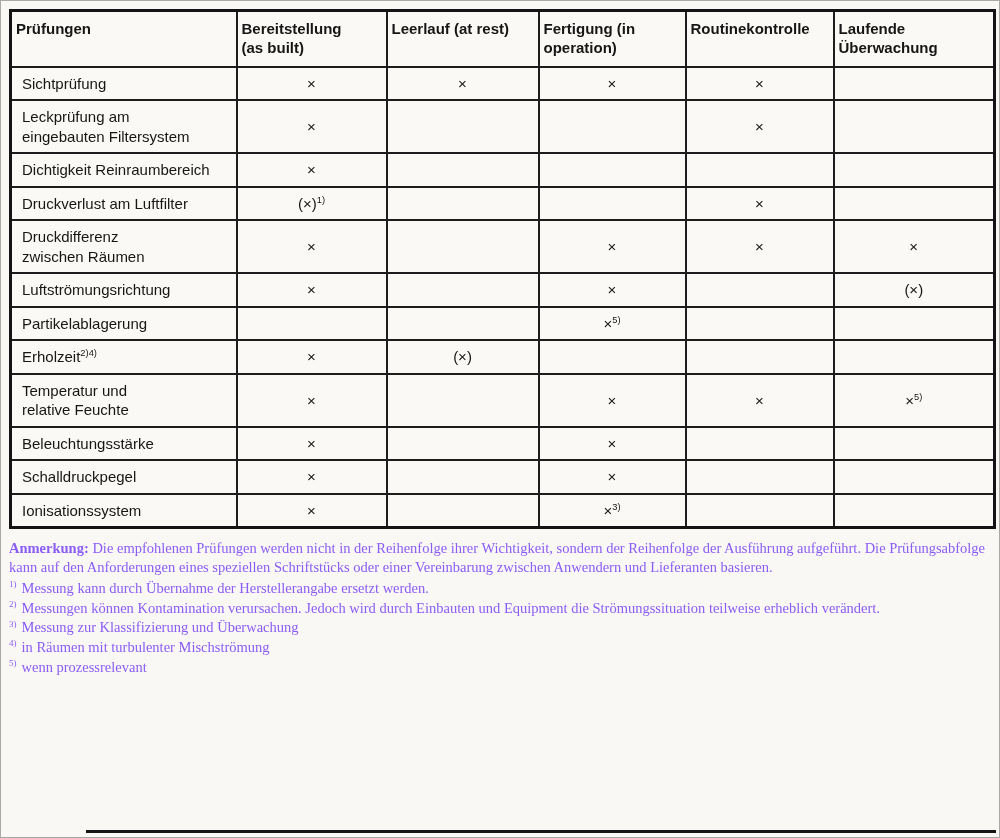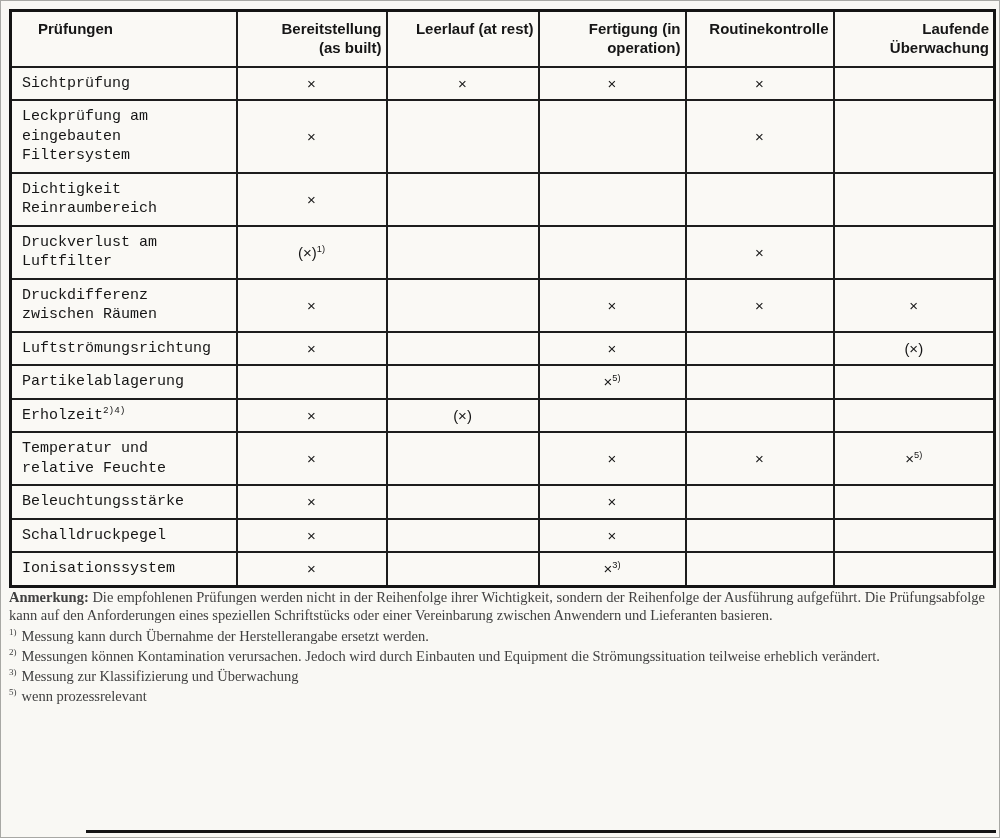--- a/index.html
+++ b/index.html
@@ -8,35 +8,35 @@
     background:#f9f8f4;border:1px solid #a8a8a4;
     padding:8px 8px 0 8px;position:relative;overflow:hidden;
     font-family:"Liberation Sans",sans-serif;color:#161616;
   }
   table.matrix{
     border-collapse:collapse;table-layout:fixed;width:984px;
     border:3px solid #141414;background:#faf9f5;
   }
   .matrix th,.matrix td{border:2px solid #1d1d1d;}
   .matrix thead th{
-    font-weight:bold;font-size:15px;text-align:right;vertical-align:top;
+    font-weight:bold;font-size:15px;text-align:left;vertical-align:top;
     padding:8px 4px;white-space:pre-line;line-height:1.25;
   }
-  .matrix thead th.first{text-align:left;padding-left:26px;}
+  .matrix thead th.first{text-align:left;padding-left:4px;}
   .matrix tbody td{font-size:15px;padding:6px 4px;vertical-align:middle;}
   .matrix td.label{
     text-align:left;padding-left:10px;padding-right:4px;
-    white-space:pre-line;line-height:1.3;font-family:Liberation Mono, monospace;
+    white-space:pre-line;line-height:1.3;
   }
   .matrix td.mark{text-align:center;}
   sup{font-size:0.62em;line-height:0;}
   .notes{
-    width:984px;
+    margin-top:10px;width:984px;
     font-family:"Liberation Serif",serif;font-size:14.5px;line-height:1.3;
-    color:#404040;
+    color:#8b5cf6;
   }
   .anmerkung{margin:0 0 2px 0;}
   .anmerkung b{font-weight:bold;}
   .fn{margin:1px 0;}
   .fn sup{margin-right:5px;}
   .bottom-line{
     position:absolute;left:85px;right:3px;bottom:4px;height:3px;
     background:#151515;
   }
 </style>
@@ -169,18 +169,19 @@
         </tr>
       </tbody>
   </table>
 
   <div class="notes">
     <p class="anmerkung"><b>Anmerkung:</b> <span>Die empfohlenen Prüfungen werden nicht in der Reihenfolge ihrer Wichtigkeit, sondern der Reihenfolge der Ausführung aufgeführt. Die Prüfungsabfolge kann auf den Anforderungen eines speziellen Schriftstücks oder einer Vereinbarung zwischen Anwendern und Lieferanten basieren.</span></p>
     <div id="footnotes">
         <p class="fn"><sup>1)</sup>Messung kann durch Übernahme der Herstellerangabe ersetzt werden.</p>
         <p class="fn"><sup>2)</sup>Messungen können Kontamination verursachen. Jedoch wird durch Einbauten und Equipment die Strömungssituation teilweise erheblich verändert.</p>
         <p class="fn"><sup>3)</sup>Messung zur Klassifizierung und Überwachung</p>
+        <p class="fn"><sup>4)</sup>in Räumen mit turbulenter Mischströmung</p>
         <p class="fn"><sup>5)</sup>wenn prozessrelevant</p>
       </div>
   </div>
 
   <div class="bottom-line"></div>
 </div>
 
 </body></html>

